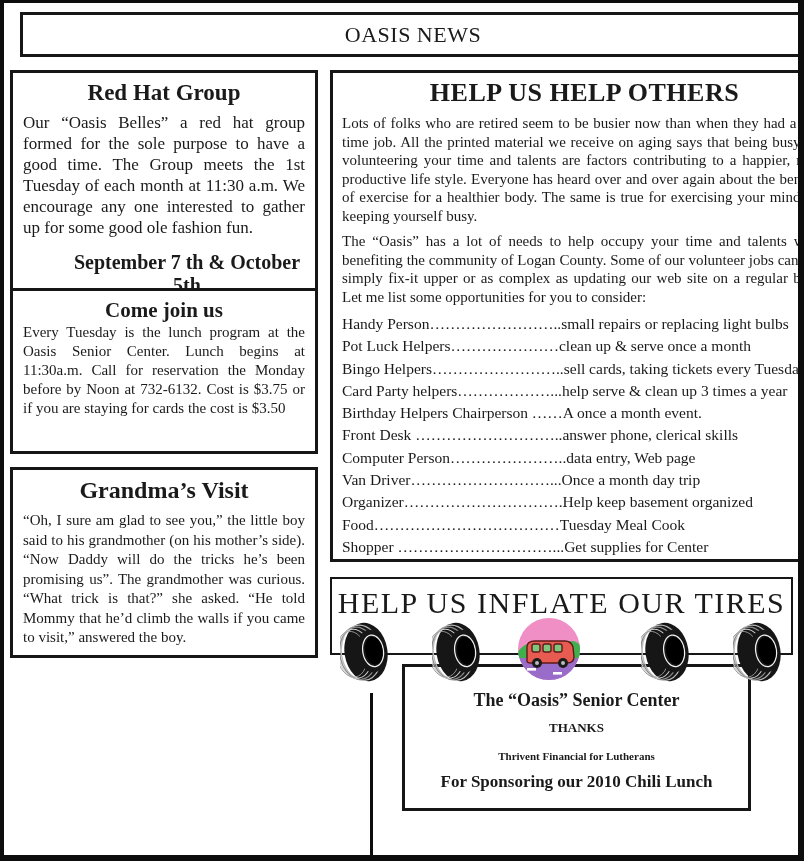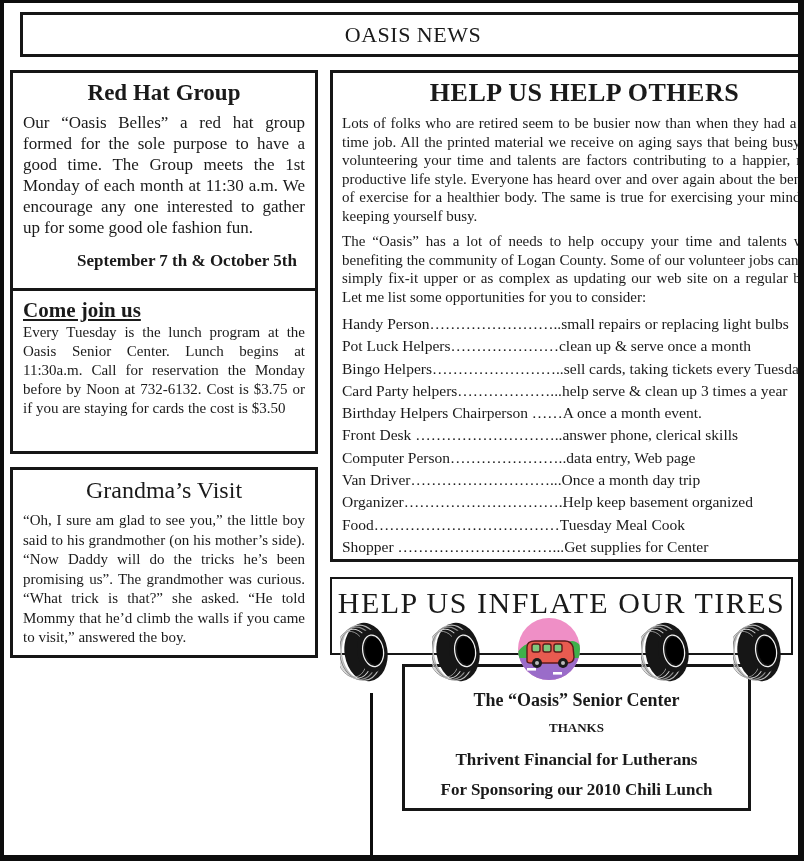--- a/index.html
+++ b/index.html
@@ -20,27 +20,27 @@
     border:3px solid #161616;
     background:#fff;
   }
   
   .header-box{left:16px;top:9px;width:786px;height:45px;display:flex;align-items:center;justify-content:center;}
   .header-title{font-size:22px;letter-spacing:.5px;}
   
   .redhat-box{left:6px;top:67px;width:308px;height:254px;padding:5px 10px;}
   .redhat-title{text-align:center;font-weight:bold;font-size:23px;margin:2px 0 6px;}
   .redhat-body{font-size:17px;line-height:21px;text-align:justify;}
-  .redhat-dates{font-size:17px;font-weight:bold;text-align:center;padding-left:46px;margin-top:13px;}
+  .redhat-dates{font-size:20px;font-weight:bold;text-align:center;padding-left:46px;margin-top:13px;}
   .meal-box{left:6px;top:285px;width:308px;height:166px;padding:4px 10px;}
-  .meal-title1{text-align:left;font-weight:bold;font-size:21px;margin-top:3px;text-decoration:underline;}
+  .meal-title1{text-align:center;font-weight:bold;font-size:21px;margin-top:3px;}
   .meal-title2{text-align:center;font-weight:bold;font-size:21px;margin:5px 0 6px;}
   .meal-body{font-size:15px;line-height:19px;text-align:justify;}
   .grandma-box{left:6px;top:464px;width:308px;height:191px;padding:4px 10px;}
-  .grandma-title{text-align:center;font-size:24px;margin:3px 0 7px;font-weight:normal;}
+  .grandma-title{text-align:center;font-size:24px;margin:3px 0 7px;font-weight:bold;}
   .grandma-body{font-size:15px;line-height:19.5px;text-align:justify;}
   
   .help-box{left:326px;top:67px;width:509px;height:492px;padding:3px 9px;}
   .help-title{text-align:center;font-weight:bold;font-size:26px;margin:2px 0 6px;letter-spacing:.5px;}
   .help-p{font-size:15px;line-height:18.5px;text-align:justify;margin:0 0 7px;}
   .opps{margin-top:2px;}
   .opp-item{font-size:15.5px;line-height:22.3px;white-space:nowrap;overflow:hidden;}
   
   .tires-box{left:326px;top:574px;width:463px;height:78px;border-width:2px;}
   .tires-title{text-align:center;font-size:30px;letter-spacing:1.5px;margin-top:7px;}
@@ -48,21 +48,21 @@
   .bus{position:absolute;width:64px;height:64px;z-index:3;}
   .t1{left:336px;top:618px;} .t2{left:428px;top:618px;}
   .buspos{left:513px;top:614px;}
   .t3{left:637px;top:618px;} .t4{left:729px;top:618px;}
   
   .vline{position:absolute;left:366px;top:690px;width:3px;height:162px;background:#0d0d0d;}
   .thanks-box{left:398px;top:661px;width:349px;height:147px;text-align:center;
     font-family:Liberation Serif, serif;font-weight:bold;padding-top:23px;}
   .thanks-l1{font-size:18px;margin-bottom:9px;}
   .thanks-l2{font-size:13px;margin-bottom:7px;}
-  .thanks-l3{font-size:17px;margin-bottom:10px;margin-top:14px;}
+  .thanks-l3{font-size:11px;margin-bottom:10px;margin-top:14px;}
   .thanks-l4{font-size:17px;}
 </style>
 </head>
 <body>
 
 <div class="page">
 
   <svg width="0" height="0" style="position:absolute" aria-hidden="true">
     <defs>
       <g id="tire-shape">
@@ -79,21 +79,21 @@
       </g>
     </defs>
   </svg>
 
   <div class="box header-box">
     <div class="header-title">OASIS NEWS</div>
   </div>
 
   <div class="box redhat-box">
     <div class="redhat-title">Red Hat Group</div>
-    <div class="redhat-body">Our “Oasis Belles” a red hat group formed for the sole purpose to have a good time. The Group meets the 1st Monday of each month at 11:30 a.m. We encourage any one interested to gather up for some good ole fashion fun.</div>
+    <div class="redhat-body">Our “Oasis Belles” a red hat group formed for the sole purpose to have a good time. The Group meets the 1st Tuesday of each month at 11:30 a.m. We encourage any one interested to gather up for some good ole fashion fun.</div>
     <div class="redhat-dates">September 7 th &amp; October 5th</div>
   </div>
 
   <div class="box meal-box">
     <div class="meal-title1">Come join us</div>
     <div class="meal-body">Every Tuesday is the lunch program at the Oasis Senior Center.  Lunch begins at 11:30a.m.  Call for reservation the Monday  before by Noon at 732-6132.  Cost is $3.75 or if you are staying for cards the cost is $3.50</div>
   </div>
 
   <div class="box grandma-box">
     <div class="grandma-title">Grandma’s Visit</div>

